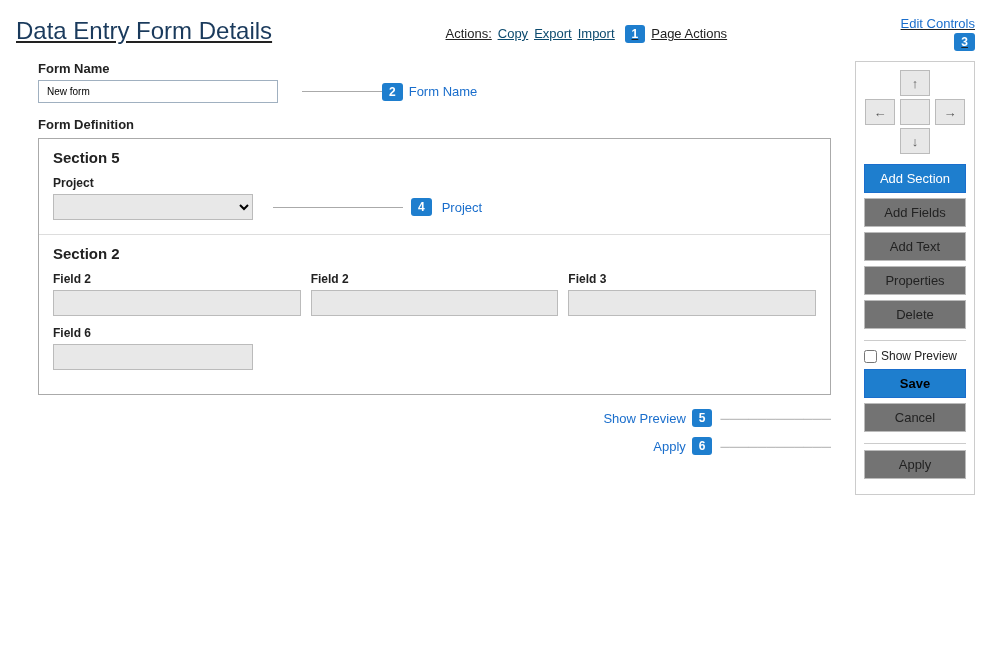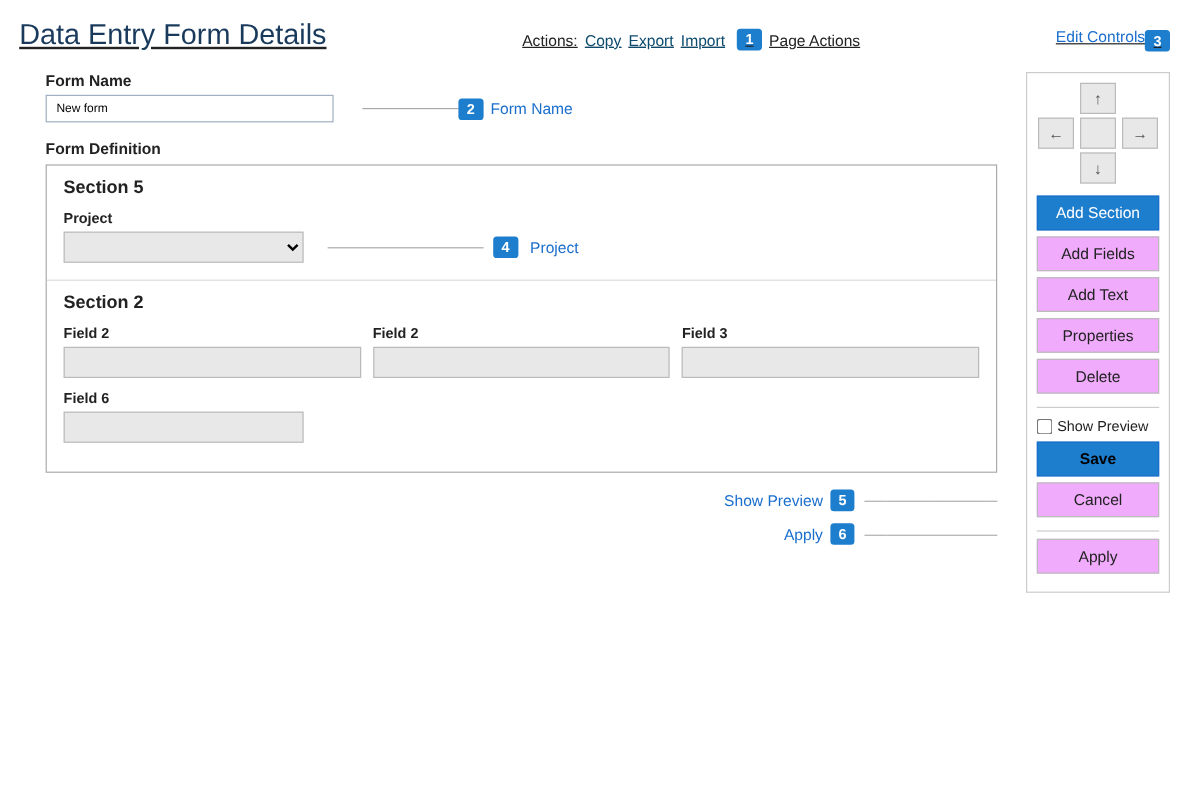--- a/index.html
+++ b/index.html
@@ -48,22 +48,22 @@
       padding: 2px 7px;
       font-size: 12px;
       font-weight: bold;
       margin-left: 4px;
     }
     .edit-controls-label {
       color: #1a6ecc;
       font-size: 13px;
       text-align: right;
       display: flex;
-      flex-direction: row;
-      align-items: flex-start;
+      flex-direction: column;
+      align-items: flex-end;
     }
     .edit-controls-badge {
       background: #1e7ece;
       color: #fff;
       border-radius: 3px;
       padding: 2px 7px;
       font-size: 12px;
       font-weight: bold;
       margin-top: 2px;
     }
@@ -252,21 +252,21 @@
     }
     .arrow-btn.center-empty {
       background: #e8e8e8;
       border: 1px solid #bbb;
     }
     .ctrl-btn {
       width: 100%;
       padding: 6px 0;
       margin-bottom: 5px;
       border: 1px solid #bbb;
-      background: #f0abfc;
+      background: #737373;
       font-size: 13px;
       cursor: pointer;
       color: #222;
       text-align: center;
     }
     .ctrl-btn.primary {
       background: #1e7ece;
       color: #000000;
       border-color: #1a6ecc;
       font-weight: bold;

